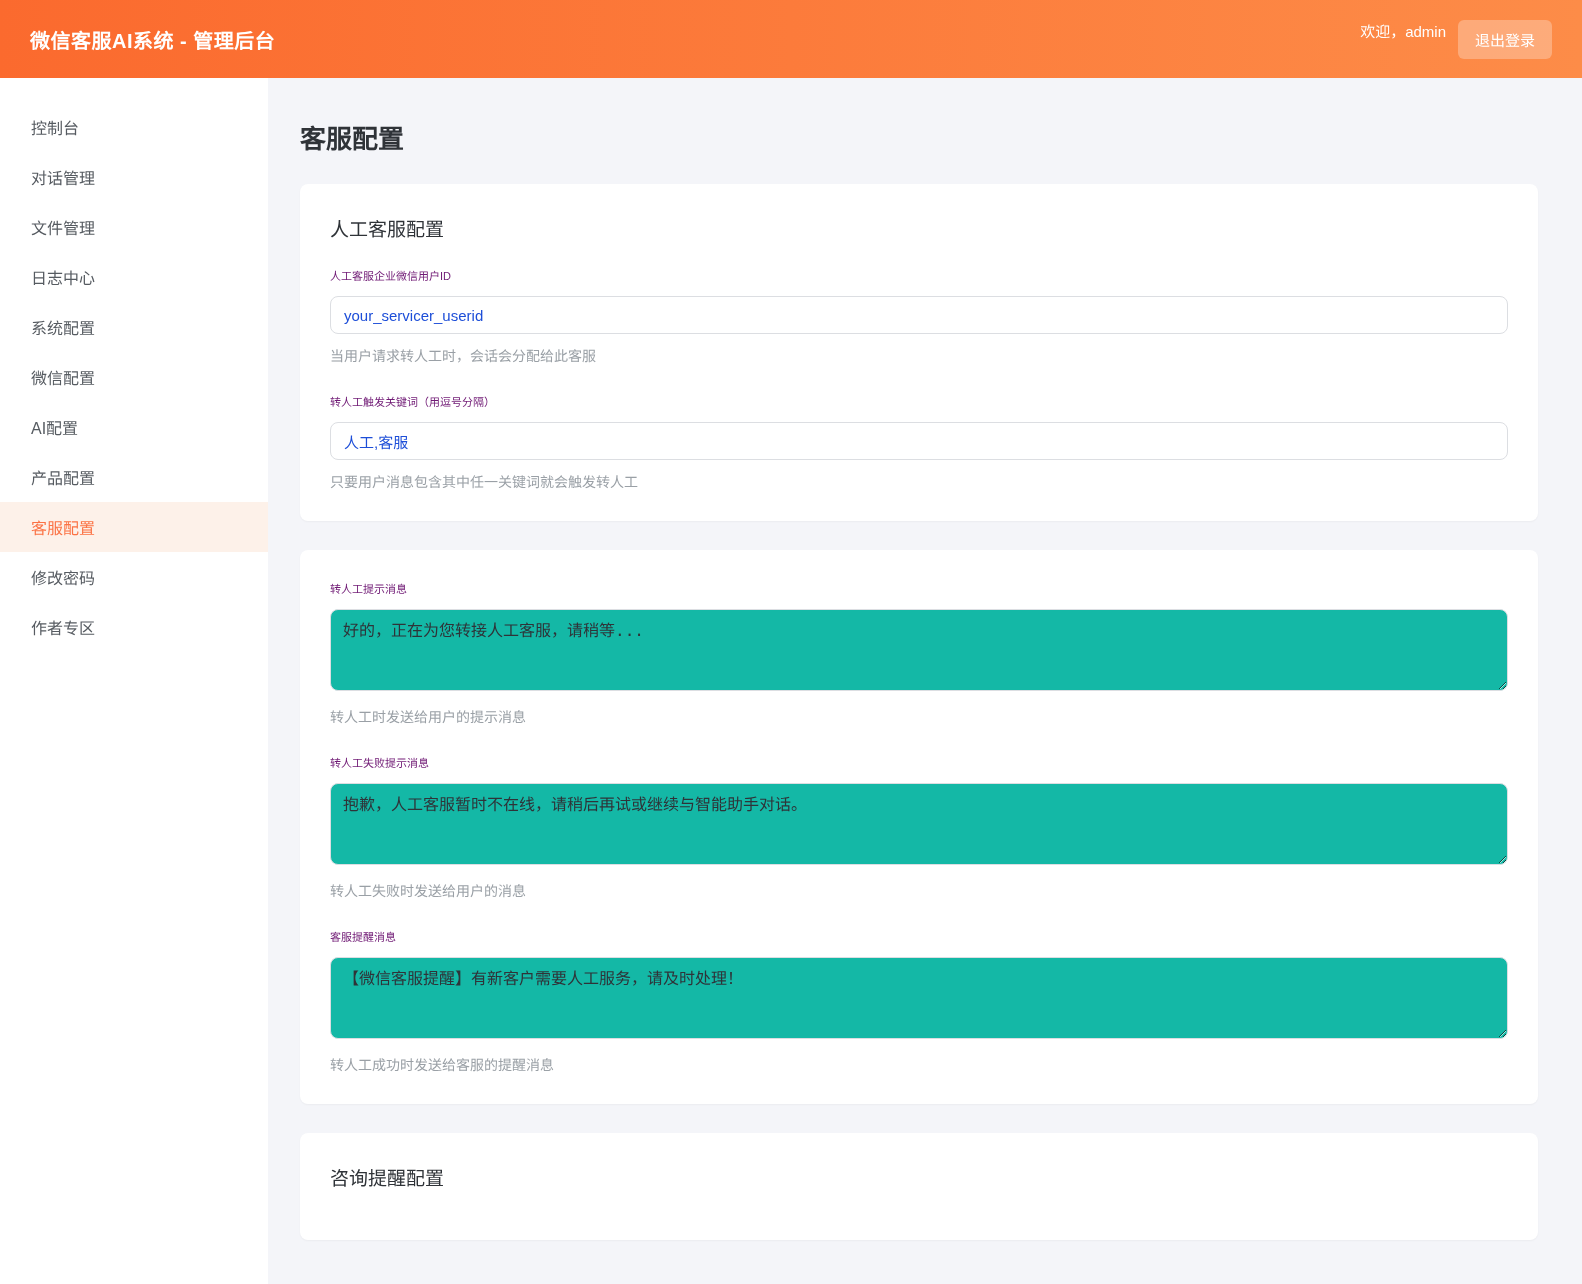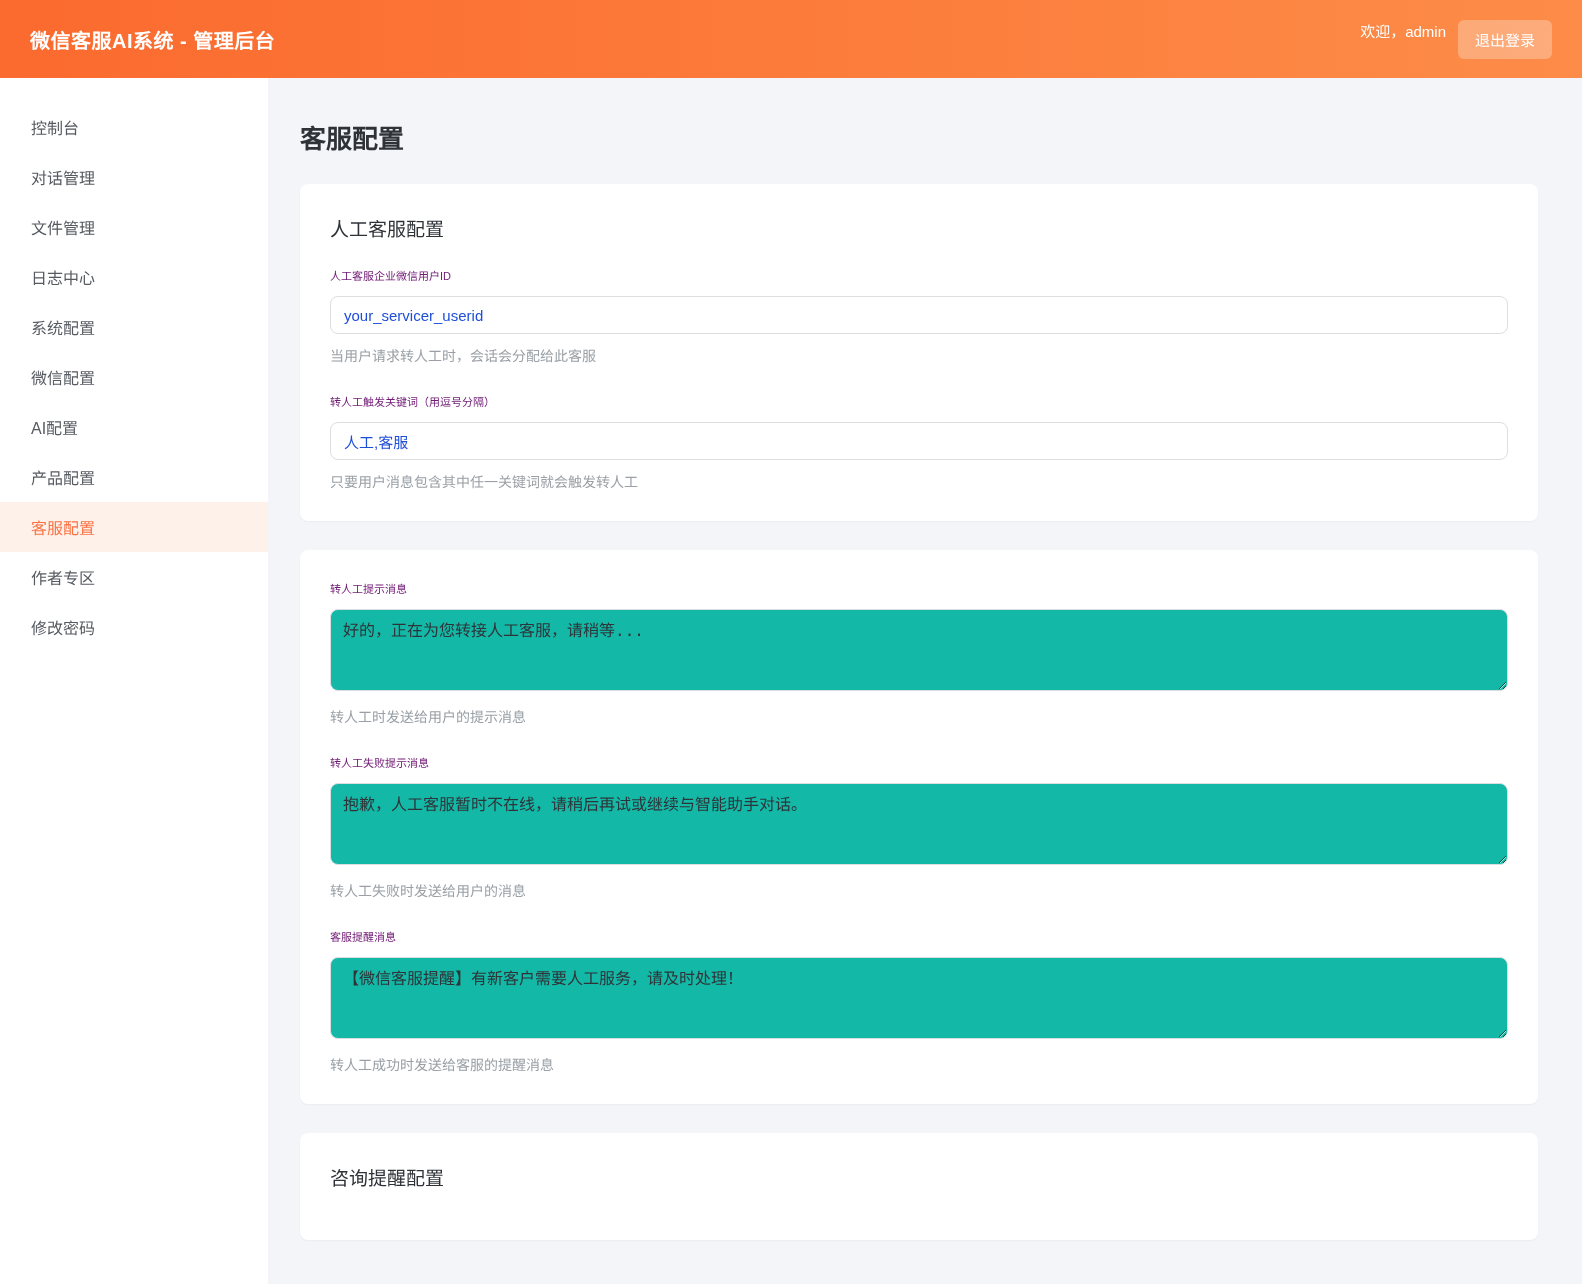--- a/index.html
+++ b/index.html
@@ -150,22 +150,22 @@
   <nav class="sidebar">
     <div class="sidebar-item">控制台</div>
     <div class="sidebar-item">对话管理</div>
     <div class="sidebar-item">文件管理</div>
     <div class="sidebar-item">日志中心</div>
     <div class="sidebar-item">系统配置</div>
     <div class="sidebar-item">微信配置</div>
     <div class="sidebar-item">AI配置</div>
     <div class="sidebar-item">产品配置</div>
     <div class="sidebar-item active">客服配置</div>
+    <div class="sidebar-item">修改密码</div>
     <div class="sidebar-item">作者专区</div>
-    <div class="sidebar-item">修改密码</div>
   </nav>
 
   <main class="main">
     <h1 class="page-title">客服配置</h1>
 
     <section class="card">
       <h2 class="card-title">人工客服配置</h2>
 
       <div class="field">
         <label class="field-label">人工客服企业微信用户ID</label>

